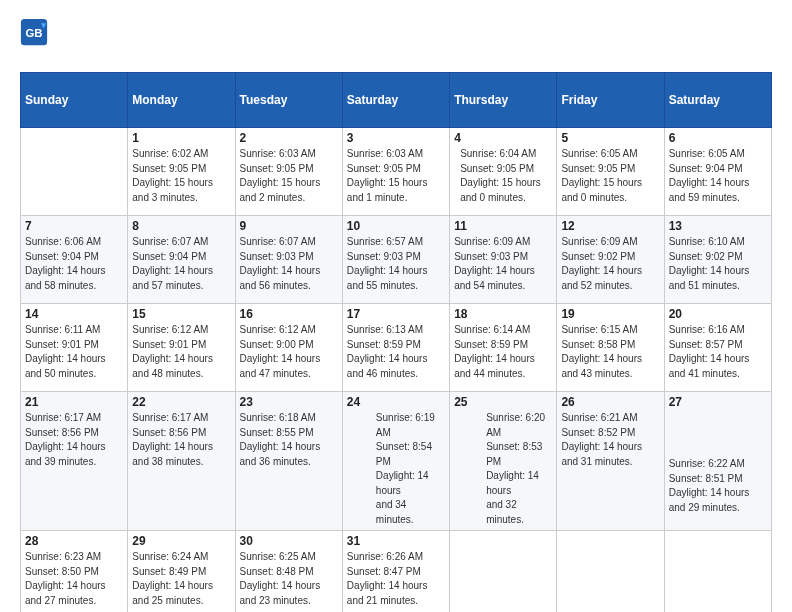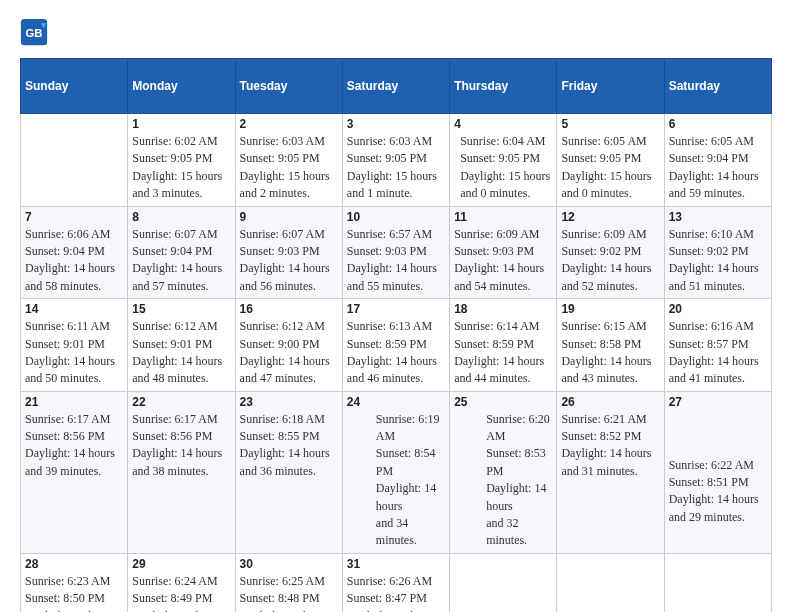--- a/index.html
+++ b/index.html
@@ -14,21 +14,21 @@
       width: 792px;
       height: 612px;
       padding: 18px 20px 12px 20px;
       display: flex;
       flex-direction: column;
     }
     .header {
       display: flex;
       justify-content: space-between;
       align-items: center;
-      margin-bottom: 12px;
+      margin-bottom: 26px;
     }
     .logo {
       display: flex;
       align-items: center;
       gap: 4px;
     }
     .logo-text {
       display: flex;
       flex-direction: column;
       font-size: 13px;
@@ -81,24 +81,23 @@
       width: 113px;
     }
     .day-num {
       font-size: 12px;
       font-weight: bold;
       color: #222;
       display: block;
       margin-bottom: 2px;
     }
     .day-info {
-      font-size: 12px;
+      font-size: 10px;
       color: #333;
       line-height: 1.45;
-      font-family: Liberation Serif, serif;
     }
     .empty { background: #fafafa; }
     .row-shade { background: #f5f7fa; }
     .row-white { background: #fff; }
   </style>
 </head>
 <body>
 
 <div class="page">
   <div class="header">

